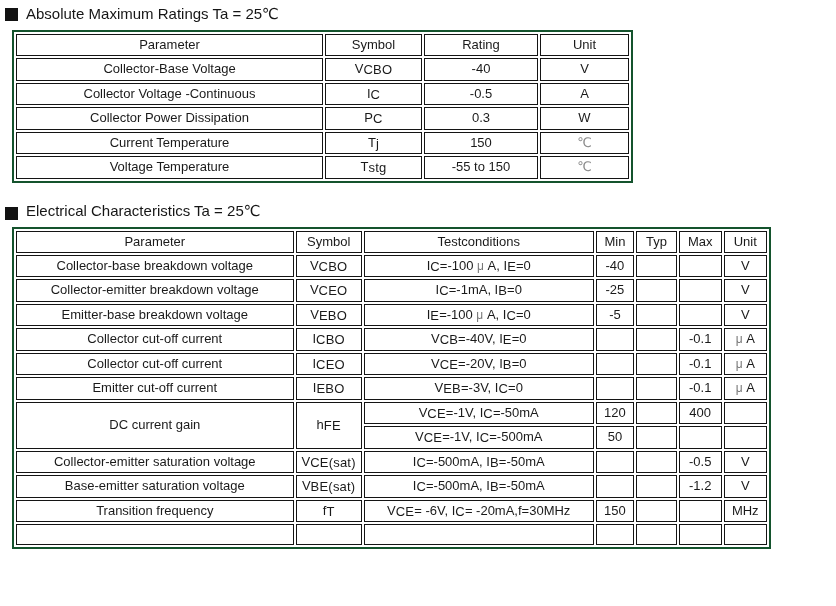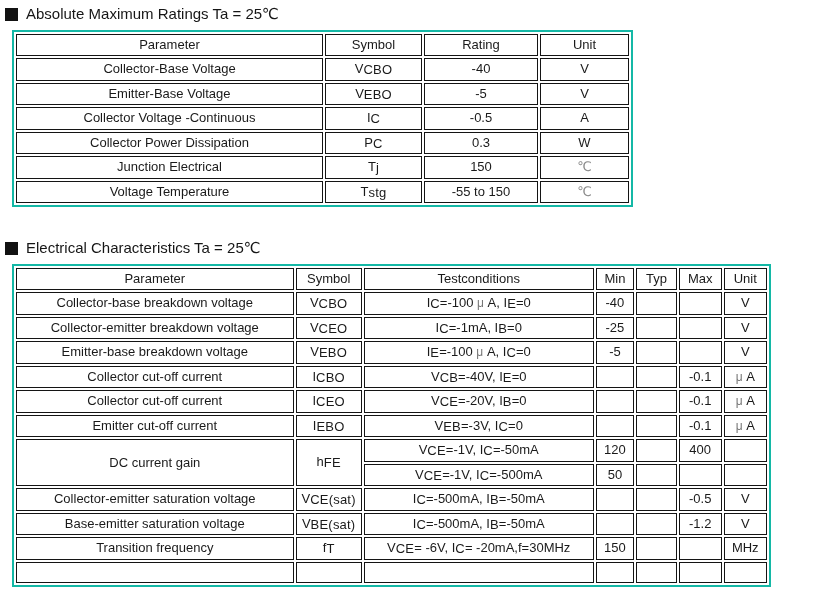--- a/index.html
+++ b/index.html
@@ -12,27 +12,27 @@
   }
   .page { width: 771px; height: 606px; overflow: hidden; }
 
   .sec-title {
     display: flex; align-items: center; gap: 8px;
     margin: 0; padding-left: 5px;
     font-size: 15px; font-weight: 400; line-height: 18px;
     color: #161616;
   }
   .sec-title.first { padding-top: 5px; }
-  .sec-title.second { margin-top: 32px; }
+  .sec-title.second { margin-top: 19px; align-items: flex-end; }
   .sq { width: 13px; height: 13px; background: #121212; flex: 0 0 auto; }
 
   table.ds {
     border-collapse: separate;
     border-spacing: 2px;
-    border: 2px solid #14b8a6;
+    border: 2px solid #14532d;
     margin-left: 12px;
     margin-top: 7px;
     table-layout: fixed;
     background: #ffffff;
   }
   table.ds th, table.ds td {
     border: 1px solid #141414;
     box-sizing: border-box;
     height: 21px;
     padding: 0 5px;
@@ -77,39 +77,33 @@
           </tr>
         </thead>
         <tbody>
           <tr>
             <td class="al">Collector-Base Voltage</td>
             <td class="ac">V<span class="sub">CBO</span></td>
             <td class="ac">-40</td>
             <td class="ac">V</td>
           </tr>
           <tr>
-            <td class="al">Emitter-Base Voltage</td>
-            <td class="ac">V<span class="sub">EBO</span></td>
-            <td class="ac">-5</td>
-            <td class="ac">V</td>
-          </tr>
-          <tr>
             <td class="al">Collector Voltage -Continuous</td>
             <td class="ac">I<span class="sub">C</span></td>
             <td class="ac">-0.5</td>
             <td class="ac">A</td>
           </tr>
           <tr>
             <td class="al">Collector Power Dissipation</td>
             <td class="ac">P<span class="sub">C</span></td>
             <td class="ac">0.3</td>
             <td class="ac">W</td>
           </tr>
           <tr>
-            <td class="al">Junction Electrical</td>
+            <td class="al">Current Temperature</td>
             <td class="ac">T<span class="sub">j</span></td>
             <td class="ac">150</td>
             <td class="ac degc">℃</td>
           </tr>
           <tr>
             <td class="al">Voltage Temperature</td>
             <td class="ac">T<span class="sub">stg</span></td>
             <td class="ac">-55 to 150</td>
             <td class="ac degc">℃</td>
           </tr>

